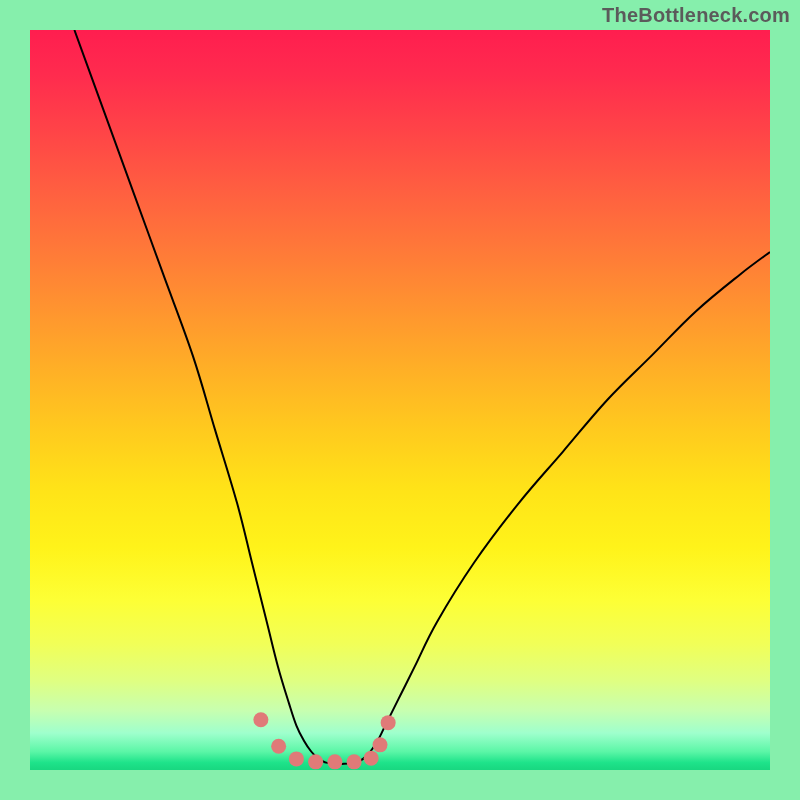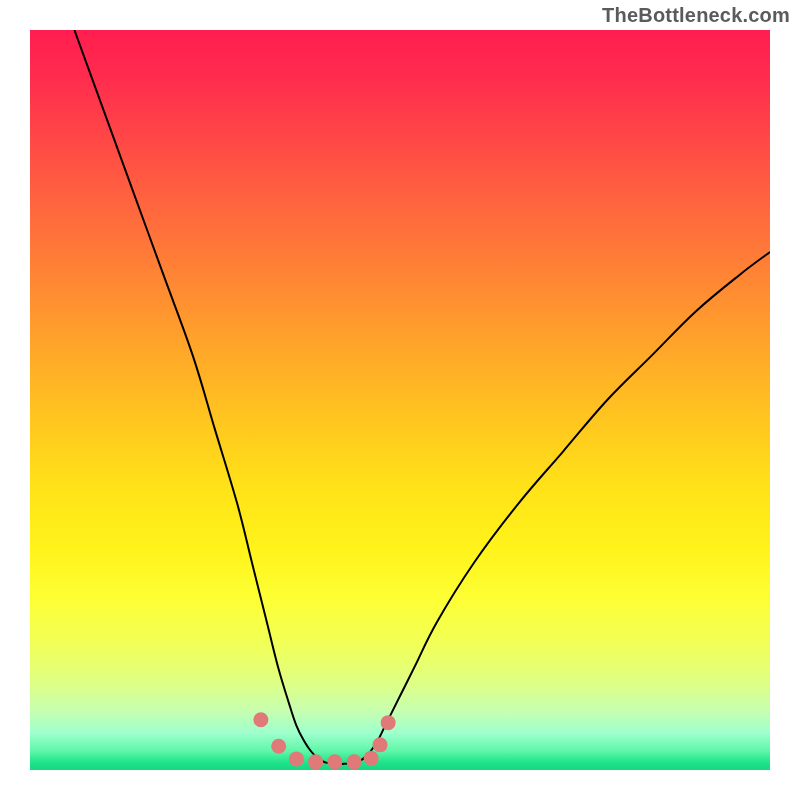--- a/index.html
+++ b/index.html
@@ -8,21 +8,21 @@
     width: 800px;
     height: 800px;
     overflow: hidden;
     background: #000;
     font-family: Arial, Helvetica, sans-serif;
   }
   .frame {
     position: relative;
     width: 800px;
     height: 800px;
-    background: #ffffff;
+    background: #86efac;
   }
   .plot-area {
     position: absolute;
     left: 30px;
     top: 30px;
     width: 740px;
     height: 740px;
     overflow: hidden;
   }
   .gradient {

